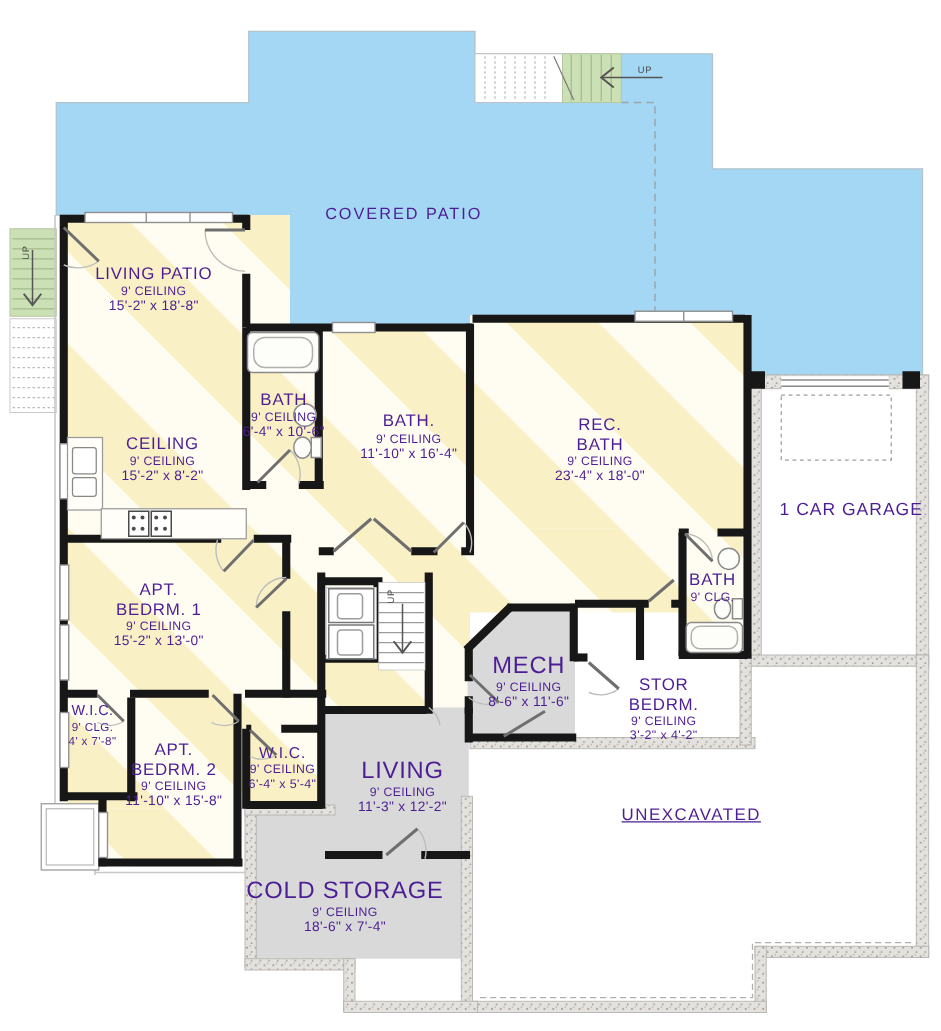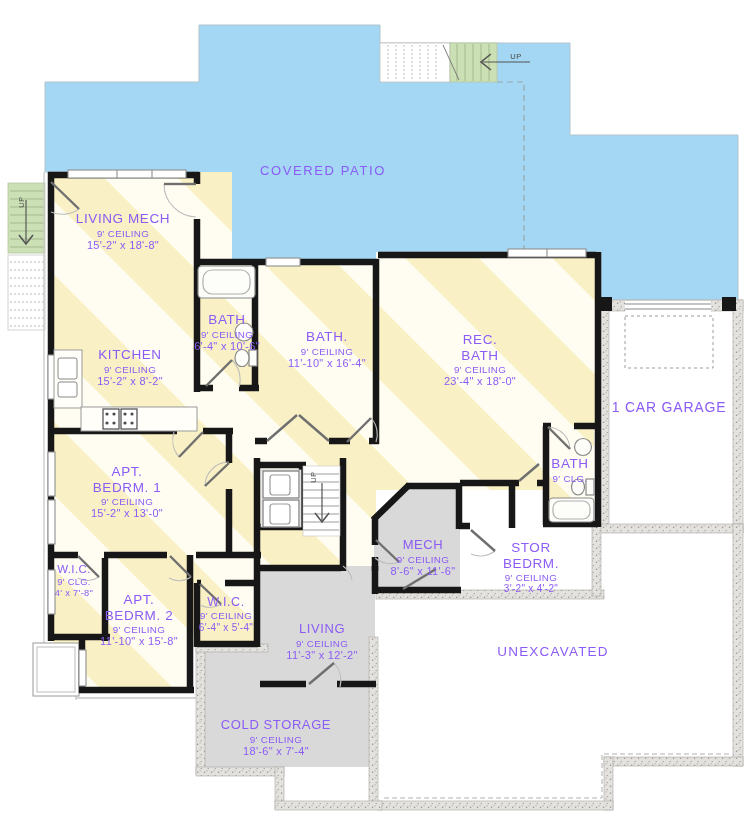--- a/index.html
+++ b/index.html
@@ -1,30 +1,30 @@
 <!DOCTYPE html>
 <html><head>
 <meta charset="utf-8">
 <style>
   html,body{margin:0;padding:0;background:#ffffff;}
   #plan{position:relative;width:753px;height:825px;background:#ffffff;overflow:hidden;
         font-family:"Liberation Sans",sans-serif;color:#3e3e3e;}
   #plan svg{position:absolute;left:0;top:0;}
   .lbl{position:absolute;transform:translateX(-50%);text-align:center;white-space:nowrap;
-       color:#8b5cf6;line-height:1.15;}
+       color:#4c1d95;line-height:1.15;}
   .rn{font-size:13.5px;letter-spacing:.6px;}
   .rn2{font-size:13.5px;letter-spacing:.6px;}
   .rc{font-size:9.8px;letter-spacing:.3px;margin-top:1px;text-align:center;}
   .rs{font-size:11px;letter-spacing:.3px;}
-  .big .rn{font-size:13px;margin-top:16px;}
+  .big .rn{font-size:19px;}
   .sm .rn{font-size:11.5px;letter-spacing:.4px;}
   .sm .rc,.sm .rs{font-size:9.3px;}
   .patio-lbl{font-size:13px;letter-spacing:1.6px;}
-  .unex-lbl{font-size:13.5px;letter-spacing:1.2px;}
-  .garage-lbl{font-size:14px;letter-spacing:.8px;}
+  .unex-lbl{font-size:13.5px;letter-spacing:1.2px;text-decoration:underline;}
+  .garage-lbl{font-size:14px;letter-spacing:.8px;margin-left:12px;}
   .up{position:absolute;font-size:7.5px;letter-spacing:.5px;color:#4a4a4a;
       transform:translate(-50%,-50%);}
   .up.rot{transform:translate(-50%,-50%) rotate(-90deg);}
 </style>
 </head>
 <body>
 
 <div id="plan">
 
 <svg width="753" height="825" viewBox="0 0 753 825">
@@ -270,27 +270,27 @@
       <path d="M303,474 H339 M303,482 H339 M303,490 H339 M303,498 H339 M303,506 H339 M303,514 H339 M303,522 H339 M303,530 H339"></path>
     </g>
     <path d="M322,483 V521" stroke="#555" stroke-width="1.2"></path>
     <path d="M315,513 L322,522 L329,513" fill="none" stroke="#555" stroke-width="1.6"></path>
   </g>
 </svg>
 
 <div class="lbl patio-lbl" style="left:323px;top:164px">COVERED PATIO</div>
 
 <div class="lbl" style="left:123px;top:211px">
-  <div class="rn">LIVING MECH</div>
+  <div class="rn">LIVING PATIO</div>
   <div class="rc">9' CEILING</div>
   <div class="rs">15'-2" x 18'-8"</div>
 </div>
 
 <div class="lbl" style="left:130px;top:347px">
-  <div class="rn">KITCHEN</div>
+  <div class="rn">CEILING</div>
   <div class="rc">9' CEILING</div>
   <div class="rs">15'-2" x 8'-2"</div>
 </div>
 
 <div class="lbl" style="left:227px;top:312px">
   <div class="rn">BATH</div>
   <div class="rc">9' CEILING</div>
   <div class="rs">6'-4" x 10'-6"</div>
 </div>
 

